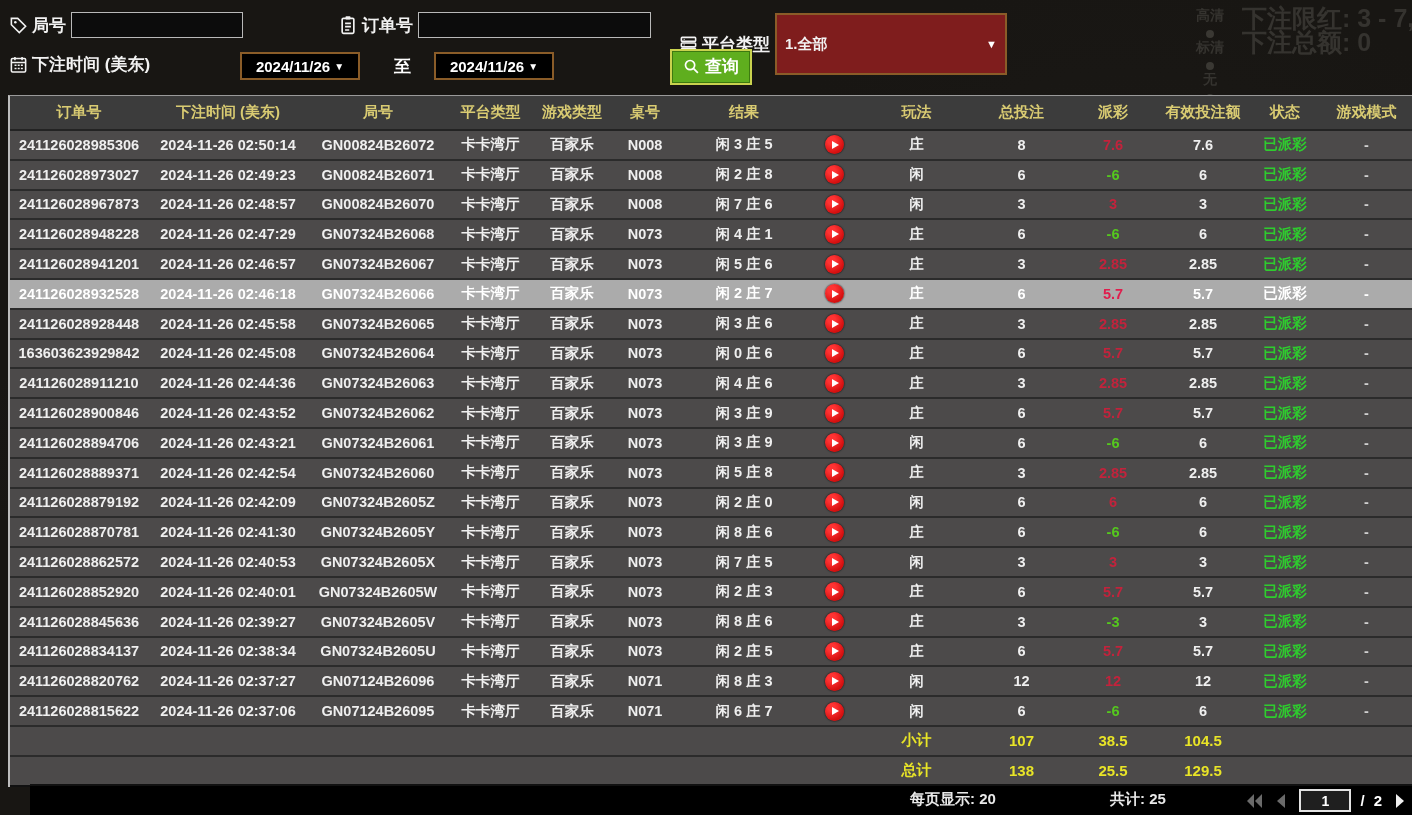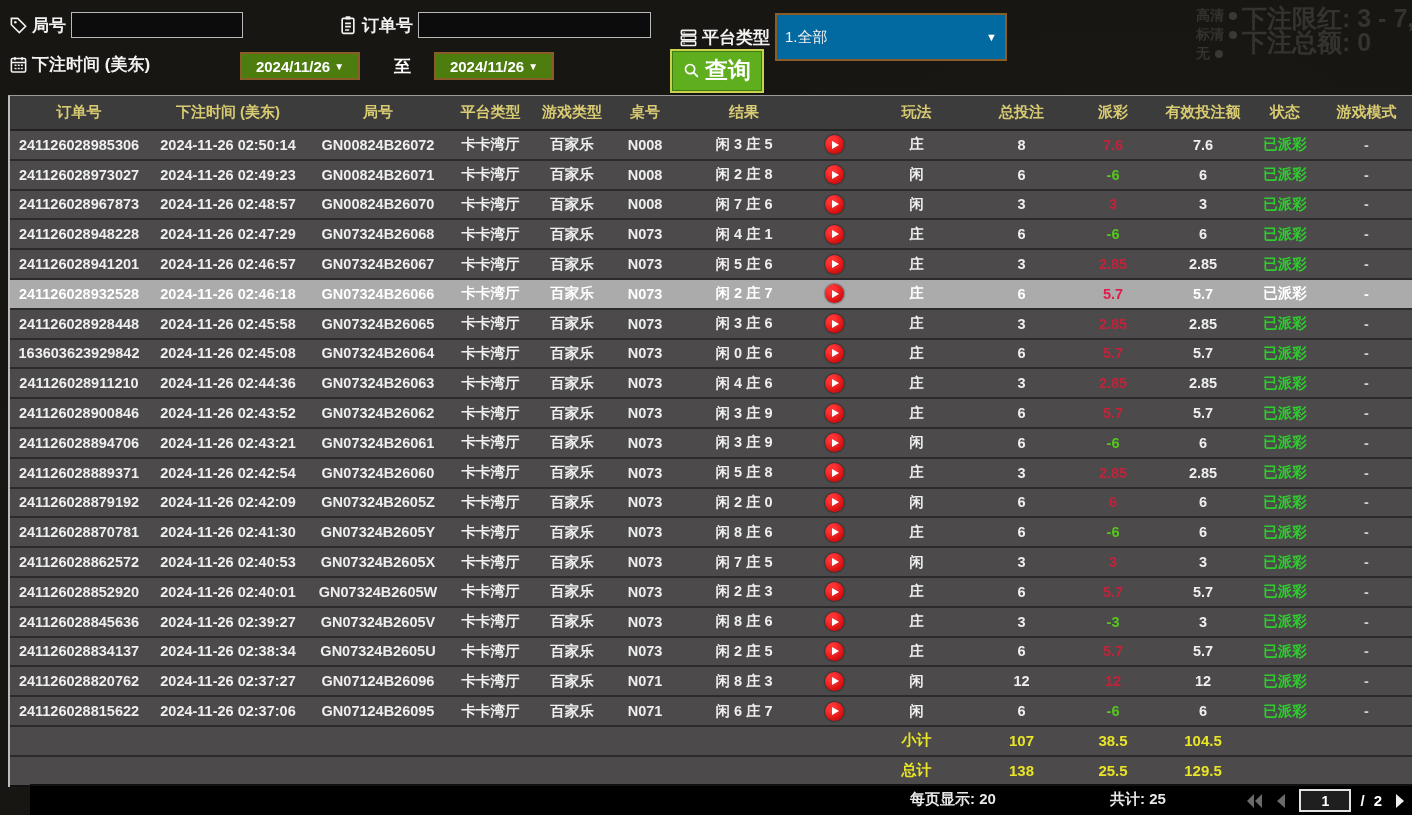--- a/index.html
+++ b/index.html
@@ -10,49 +10,49 @@
   }
   .bgwash{position:absolute;inset:0;
     background:
       radial-gradient(420px 200px at 18% 55%, #1d1b17 0%, transparent 70%),
       radial-gradient(500px 260px at 80% 20%, #1a1815 0%, transparent 70%),
       #181613;}
   
   .ghost{position:absolute;color:#35332f;font-weight:bold;z-index:1;}
   .ghost-limits{left:1242px;top:6px;font-size:25px;line-height:24px;white-space:nowrap;}
   .ghost-videoopts{left:1196px;top:6px;font-size:14px;line-height:19px;}
-  .ghost-videoopts .opt{display:flex;align-items:center;gap:5px;}
+  .ghost-videoopts .opt{display:flex;align-items:center;gap:5px;flex-direction:column;}
   .ghost-videoopts .dot{width:8px;height:8px;border-radius:50%;background:#3a3833;display:inline-block;}
 
   
   .filters{position:absolute;left:0;top:0;width:100%;height:95px;z-index:3;}
   .flabel{color:#f2f2f2;font-weight:bold;font-size:17px;display:flex;align-items:center;gap:4px;white-space:nowrap;}
   .ficon{width:20px;height:20px;display:inline-flex;align-items:center;justify-content:center;}
   .ficon svg{display:block;}
   .txtinput{background:#0c0c0c;border:1px solid #b9b9b9;color:#eee;height:26px;
     font-size:15px;padding:0 6px;outline:none;box-sizing:border-box;}
   .group{position:absolute;display:flex;align-items:center;gap:5px;}
   .g-gameno{left:8px;top:12px;}
   .g-orderno{left:338px;top:12px;}
   .g-platform{left:678px;top:13px;}
   .g-bettime{left:8px;top:53px;}
   .dd{display:flex;align-items:center;justify-content:space-between;
-    background:#0369a1;border:2px solid #8a5c28;color:#f2f2f2;font-weight:normal;
-    font-size:15px;padding:9px 8px;height:26px;box-sizing:content-box;cursor:pointer;}
+    background:#7f1d1d;border:2px solid #8a5c28;color:#f2f2f2;font-weight:bold;
+    font-size:15px;padding:16px 8px;height:26px;box-sizing:content-box;cursor:pointer;}
   .dd .arrow{font-size:11px;color:#fff;margin-left:8px;}
   .dd.platform{width:212px;}
-  .dateDd{background:#4d7c0f;border:2px solid #8a5c28;color:#fff;font-weight:bold;
+  .dateDd{background:#000000;border:2px solid #8a5c28;color:#fff;font-weight:bold;
     font-size:15px;height:24px;display:flex;align-items:center;justify-content:center;
     gap:4px;padding:0 8px;cursor:pointer;}
   .toLabel{position:absolute;left:394px;top:55px;color:#fff;font-weight:bold;font-size:17px;}
   .date1{position:absolute;left:240px;top:52px;width:100px;}
   .date2{position:absolute;left:434px;top:52px;width:100px;}
   .searchBtn{position:absolute;left:672px;top:51px;display:flex;align-items:center;gap:4px;
     background:#5fae1e;border:1px solid #3d7a10;outline:2px solid #c9d24e;
-    color:#fff;font-weight:bold;font-size:23px;padding:3px 10px 4px 8px;cursor:pointer;}
+    color:#fff;font-weight:bold;font-size:17px;padding:3px 10px 4px 8px;cursor:pointer;}
 
   
   .tablewrap{position:absolute;left:8px;top:95px;width:1404px;z-index:3;
     border-left:2px solid #bdbdbd;border-top:1px solid #9a9a9a;}
   :root{--cols:138px 160px 140px 85px 78px 68px 130px 50px 115px 95px 88px 92px 72px 91px;}
   .thead{display:grid;grid-template-columns:var(--cols);background:#3c3c3c;height:33px;
     border-bottom:2px solid #232323;}
   .thead .th{color:#d9cb72;font-weight:bold;font-size:15px;display:flex;
     align-items:center;justify-content:center;white-space:nowrap;}
   .trow{display:grid;grid-template-columns:var(--cols);background:#4c4a4a;height:27.8px;

